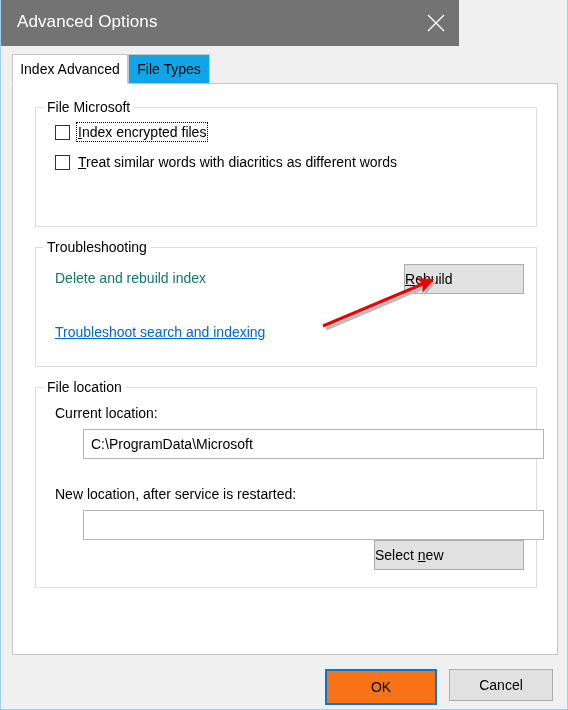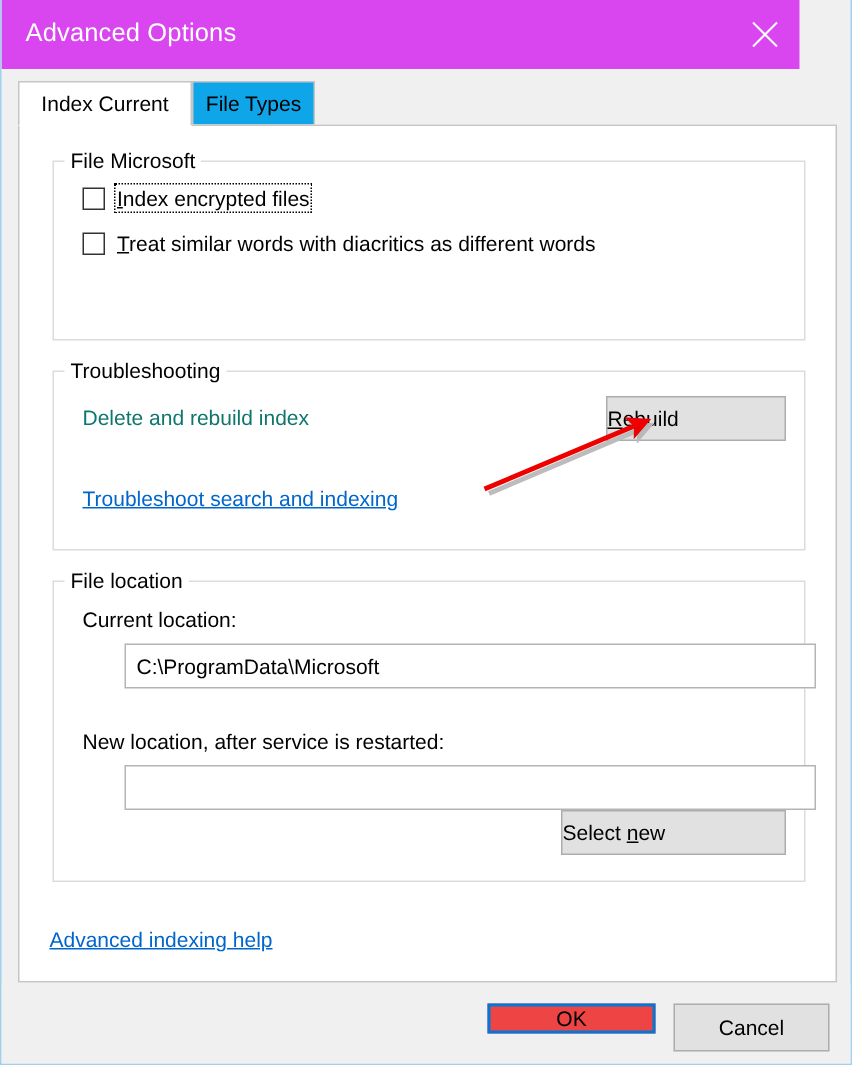--- a/index.html
+++ b/index.html
@@ -22,23 +22,23 @@
     box-sizing: border-box;
     border: 1px solid #9fd0f0;
     border-top: none;
     overflow: hidden;
   }
 
   
   #titlebar {
     position: absolute;
     left: 0; top: 0;
-    width: 532px;
+    width: 458px;
     height: 46px;
-    background: #d946ef;
+    background: #737373;
   }
   #title-text {
     position: absolute;
     left: 16px;
     top: 12px;
     font-size: 17px;
     color: #ffffff;
     letter-spacing: 0.1px;
     white-space: nowrap;
   }
@@ -236,24 +236,24 @@
     top: 656px;
     width: 568px;
     height: 54px;
     background: #f0f0f0;
   }
   #btn-ok {
     position: absolute;
     left: 324px;
     top: 13px;
     width: 112px;
-    height: 20px;
+    height: 36px;
     box-sizing: border-box;
     border: 2px solid #0078d7;
-    background: #ef4444;
+    background: #f97316;
     font-size: 14px;
     color: #000000;
     display: flex;
     align-items: center;
     justify-content: center;
     cursor: default;
   }
   #btn-cancel {
     position: absolute;
     left: 448px;
@@ -293,21 +293,21 @@
         <svg width="22" height="22" viewBox="0 0 22 22">
           <line x1="3" y1="3" x2="19" y2="19" stroke="#ffffff" stroke-width="1.3"></line>
           <line x1="19" y1="3" x2="3" y2="19" stroke="#ffffff" stroke-width="1.3"></line>
         </svg>
       </span>
     </div>
   </div>
 
   <div id="tabstrip">
     <div class="tab active" id="tab-index">
-      <span>Index Current</span>
+      <span>Index Advanced</span>
     </div>
     <div class="tab" id="tab-filetypes">
       <span>File Types</span>
     </div>
   </div>
 
   <div id="tabpanel">
 
     <div class="groupbox" id="grp-file-settings">
       <div class="group-legend">File Microsoft</div>
@@ -342,21 +342,20 @@
       <div class="textbox" id="txt-current">C:\ProgramData\Microsoft</div>
 
       <div class="field-label" id="lbl-new">New location, after service is restarted:</div>
       <div class="textbox" id="txt-new"></div>
 
       <div class="btn" id="btn-selectnew">
         <span><span>Select </span><span class="acc">n</span><span>ew</span></span>
       </div>
     </div>
 
-    <div id="adv-help-link">Advanced indexing help</div>
   </div>
 
   <div id="footer">
     <div id="btn-ok">
       <span>OK</span>
     </div>
     <div id="btn-cancel">
       <span>Cancel</span>
     </div>
   </div>

